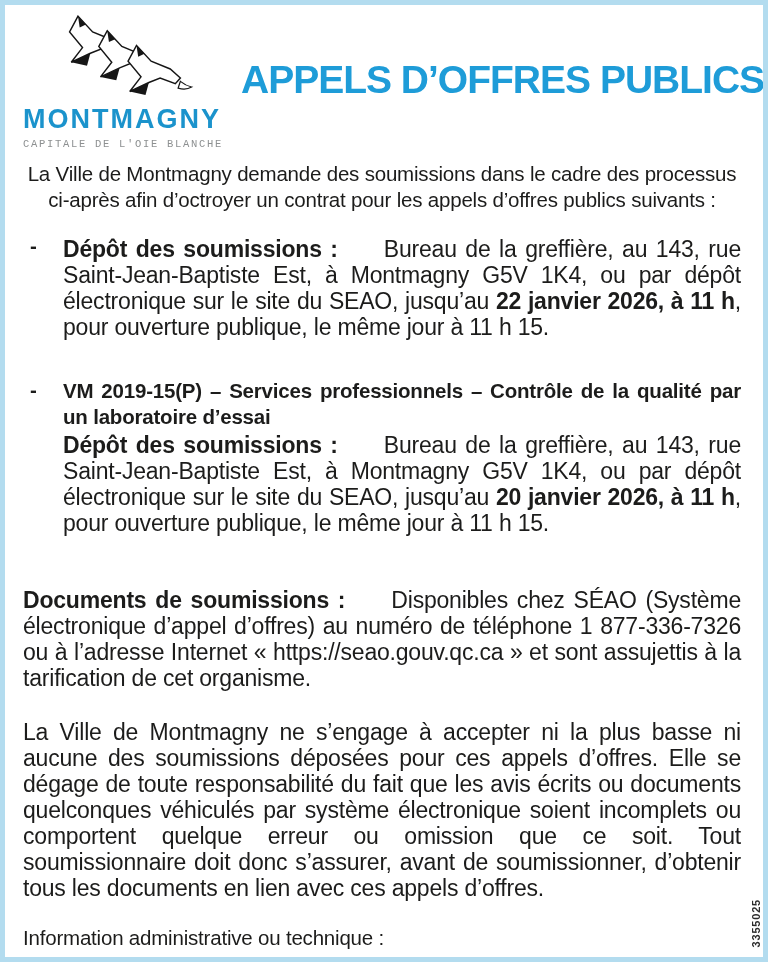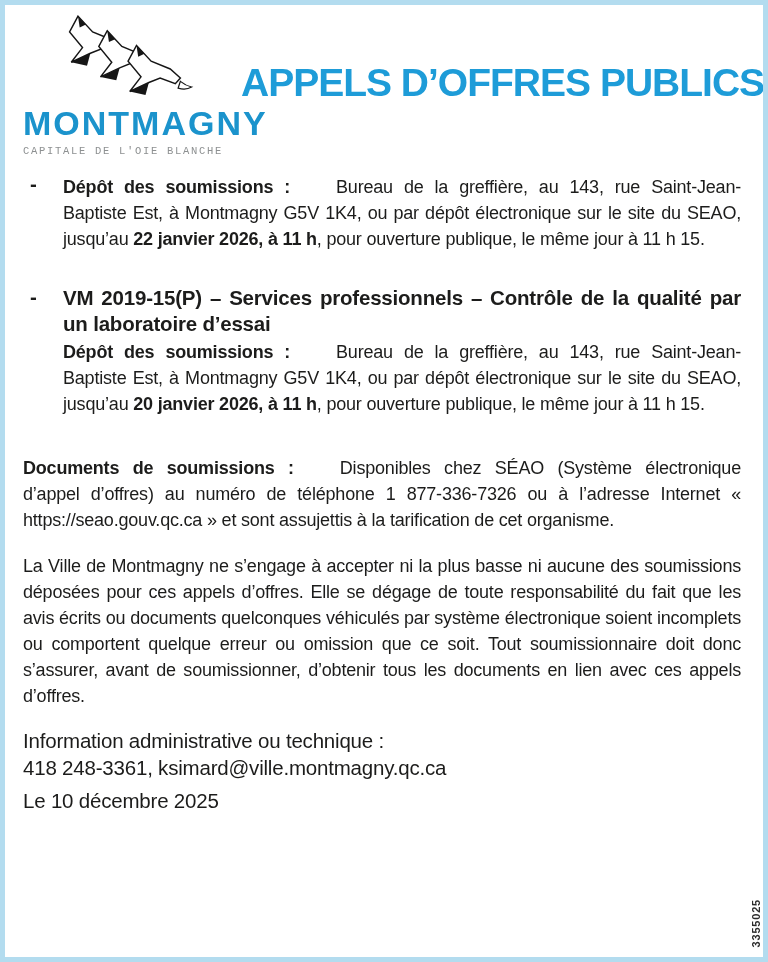--- a/index.html
+++ b/index.html
@@ -13,21 +13,21 @@
     color:#1c1c1b;
     padding:10px 22px 4px 18px;
     overflow:hidden;
   }
 
   
   .header { display:flex; align-items:center; }
   .logo-block { width:218px; flex:none; }
   .logo-geese { display:block; margin-left:2px; }
   .logo-name {
-    color:#1b93cc; font-weight:bold; font-size:34px;
+    color:#1b93cc; font-weight:bold; font-size:27px;
     letter-spacing:2px; line-height:1; margin-top:1px; white-space:nowrap;
   }
   .logo-tagline {
     color:#8d9091; font-size:10.5px; letter-spacing:1.7px;
     margin-top:5px; white-space:nowrap;font-family:Liberation Mono, monospace;
   }
   .title-wrap { flex:1; text-align:left; padding-right:2px; margin-top:-6px; }
   .main-title {
     color:#1e9cd8; font-weight:bold; font-size:39px;
     letter-spacing:-1px; white-space:nowrap;
@@ -39,25 +39,25 @@
     letter-spacing:-0.2px; margin-top:11px;
   }
   .tender { display:flex; margin-top:15px; }
   .bullet { width:40px; flex:none; font-weight:bold; font-size:20.5px; padding-left:7px; box-sizing:border-box; }
   .tender-content { flex:1; }
   .tender-title {
     font-weight:bold; font-size:20.5px; line-height:26px;
     text-align:justify; letter-spacing:-0.2px;
   }
   .para {
-    font-size:18px; line-height:26px; text-align:justify;
+    font-size:23px; line-height:26px; text-align:justify;
     letter-spacing:-0.2px;
   }
   .tender-content .para { margin-top:2px; }
-  .block { margin-top:20px; }
+  .block { margin-top:28px; }
   .tab-gap { display:inline-block; width:46px; }
   .line { font-size:20.5px; line-height:27px; letter-spacing:-0.2px; }
   .contact-block { margin-top:1px; }
   .date-line { margin-top:6px; }
 
   
   .ad-number {
     position:absolute; right:1px; bottom:10px;
     writing-mode:vertical-rl; transform:rotate(180deg);
     font-size:11px; font-weight:bold; letter-spacing:0.8px; color:#2c2c2c;
@@ -84,20 +84,21 @@
         <path d="M214 118 Q224 126 234 128 Q224 134 210 130 Z" fill="#ffffff" stroke="#161616" stroke-width="2.2"></path>
       </svg>
       <div class="logo-name">MONTMAGNY</div>
       <div class="logo-tagline">CAPITALE DE L'OIE BLANCHE</div>
     </div>
     <div class="title-wrap">
       <span class="main-title">APPELS D’OFFRES PUBLICS</span>
     </div>
   </div>
 
+  <p class="intro">La Ville de Montmagny demande des soumissions dans le cadre des processus ci-après afin d’octroyer un contrat pour les appels d’offres publics suivants :</p>
 
   <div class="tender">
     <div class="bullet">-</div>
     <div class="tender-content">
       <p class="para"><b>Dépôt des soumissions :</b><span class="tab-gap"></span><span>Bureau de la greffière, au 143, rue Saint-Jean-Baptiste Est, à Montmagny G5V 1K4, ou par dépôt électronique sur le site du SEAO, jusqu’au</span>
         <b>22 janvier 2026, à 11 h</b><span>, pour ouverture publique, le même jour à 11 h 15.</span></p>
     </div>
   </div>
 
   <div class="tender">

